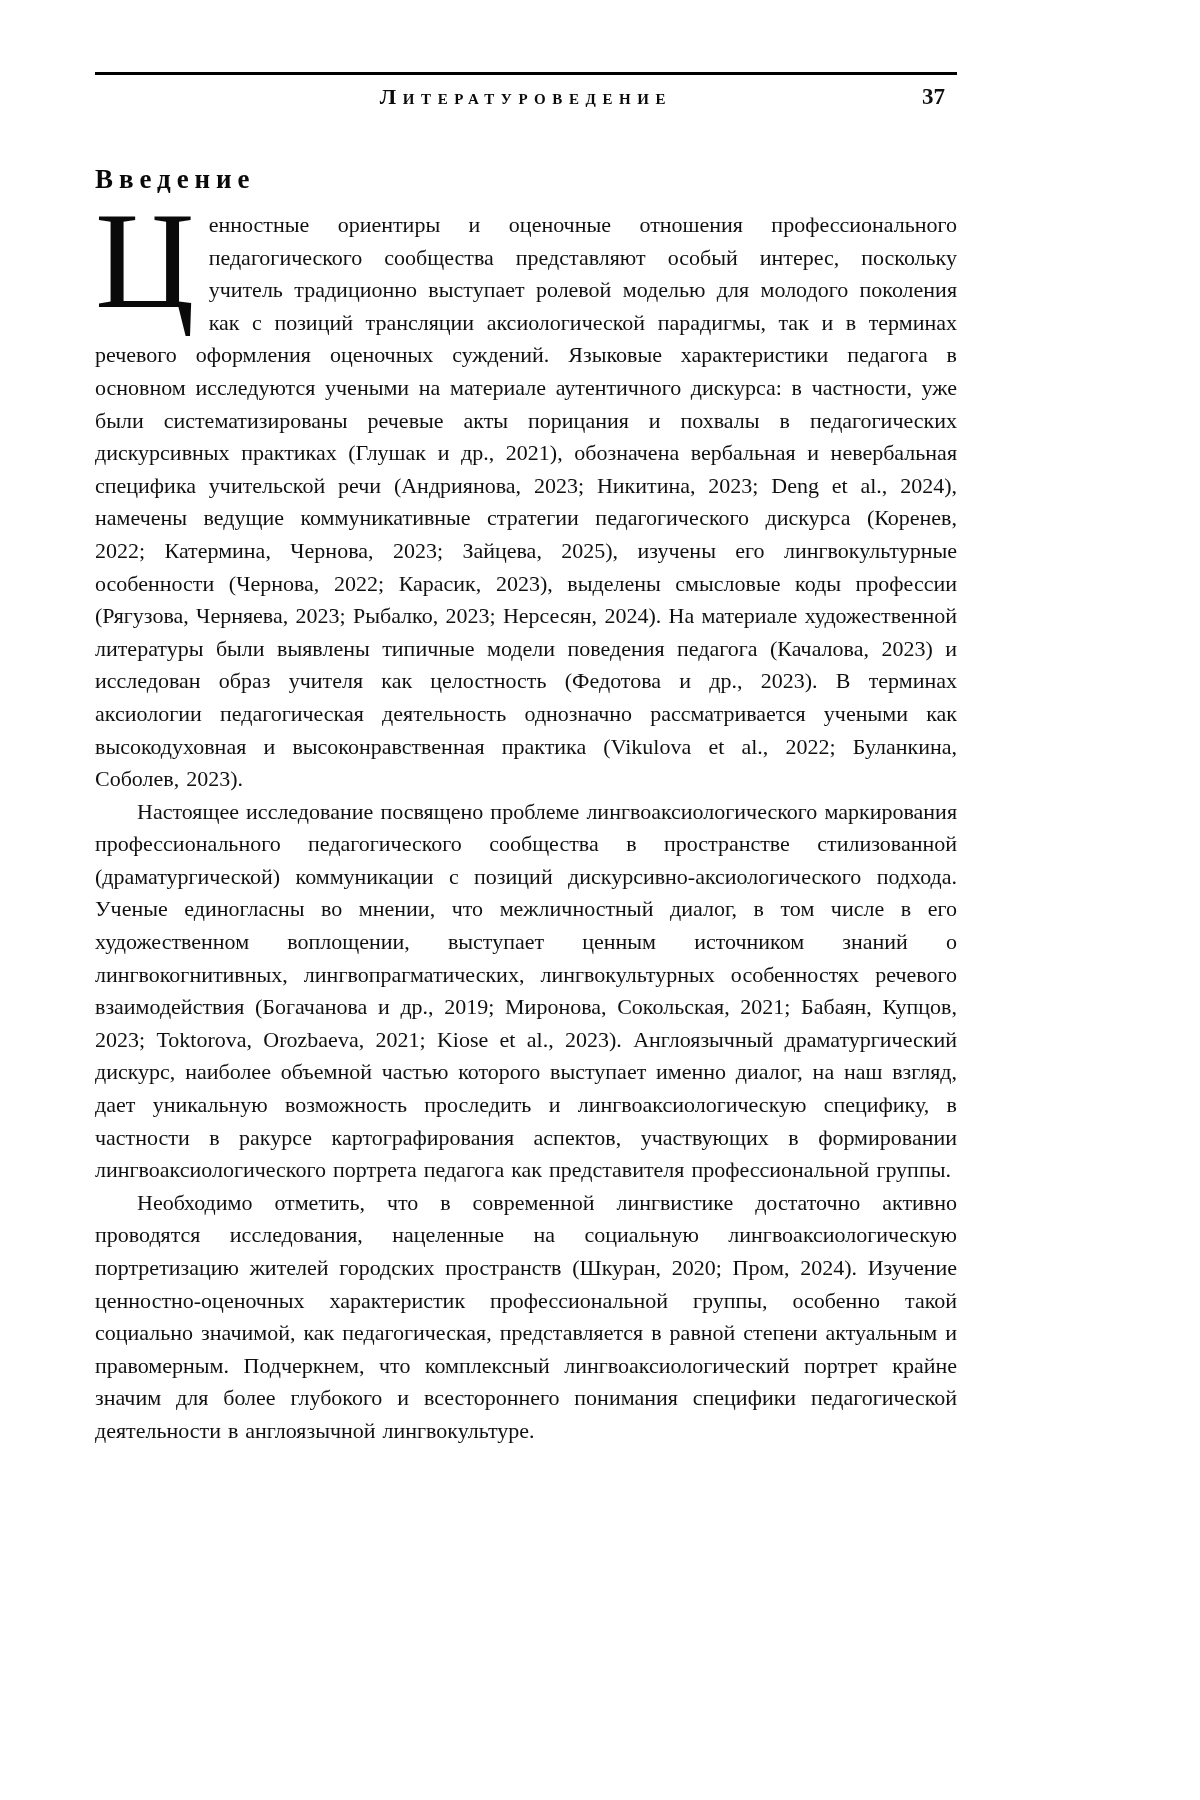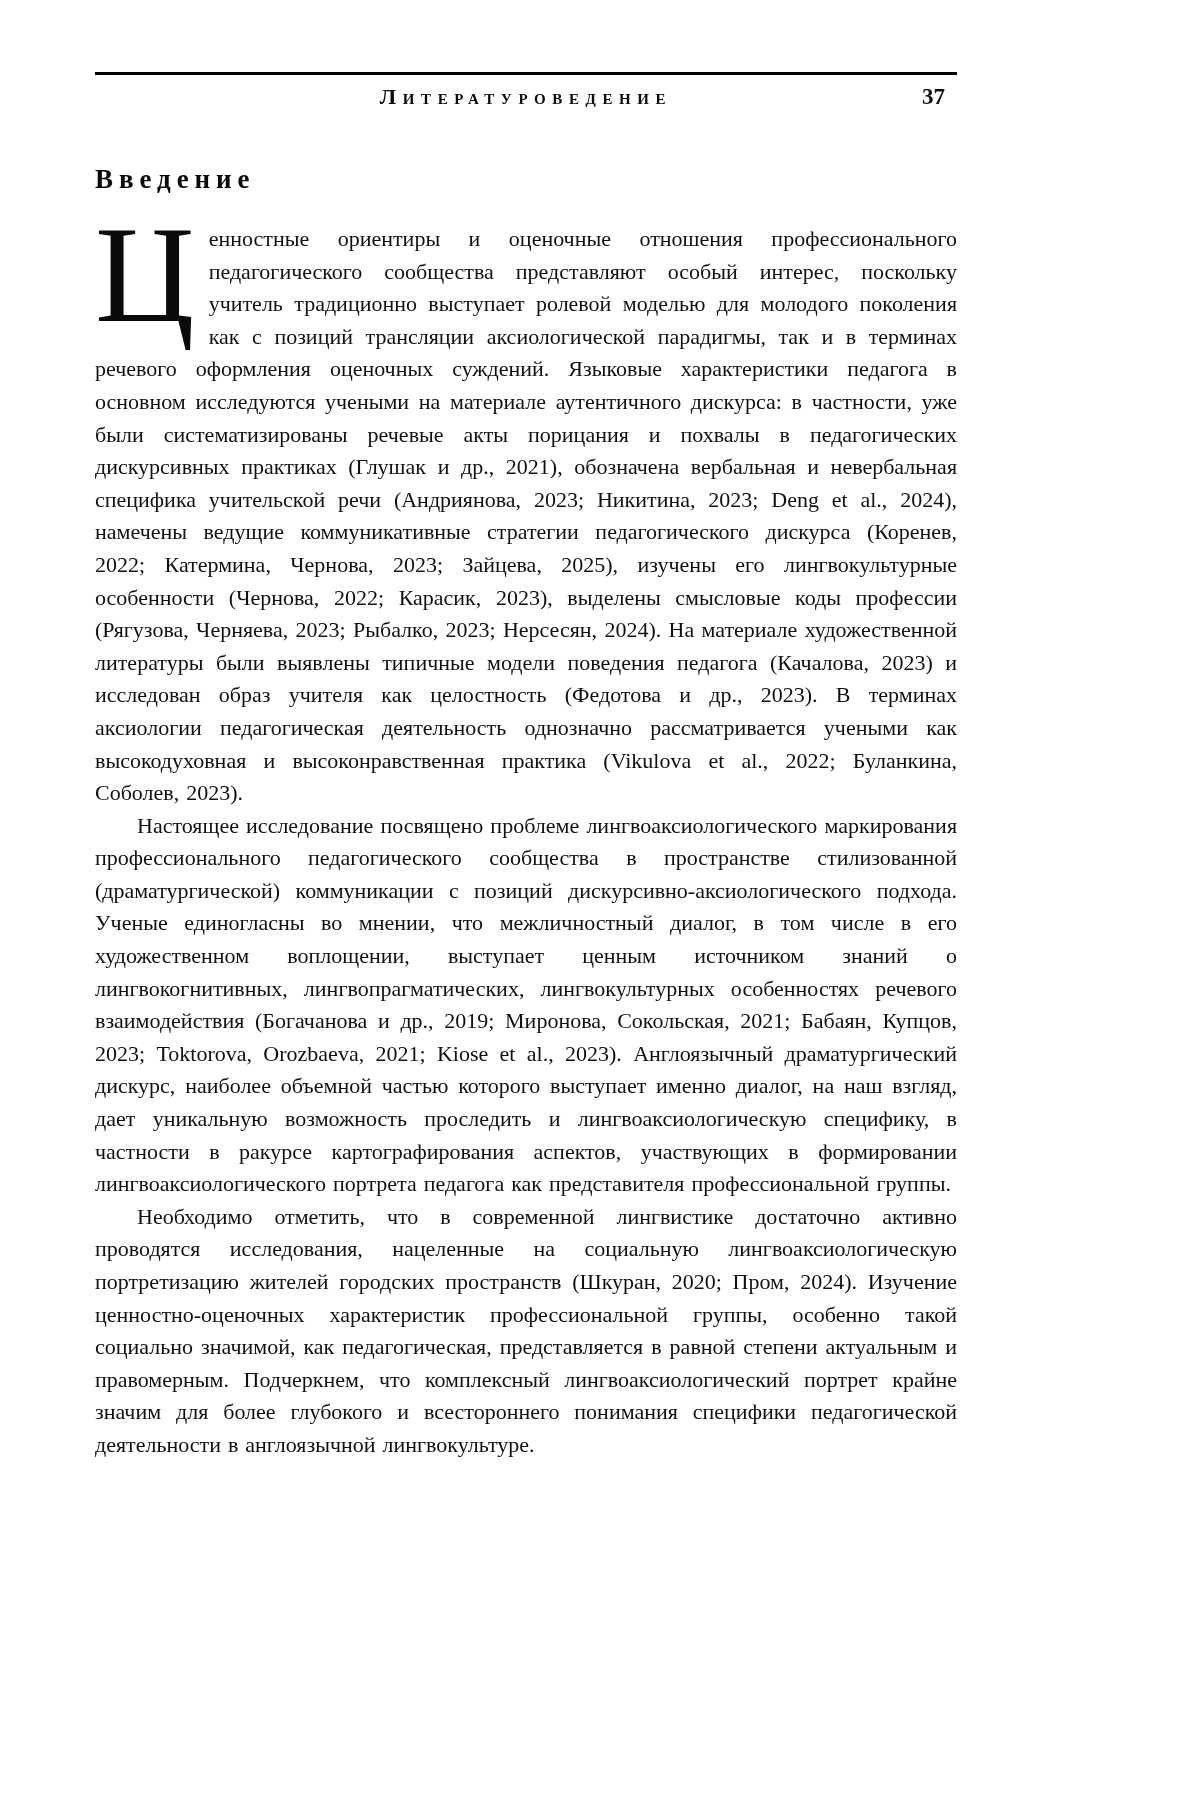--- a/index.html
+++ b/index.html
@@ -36,21 +36,21 @@
   }
   .page-number {
     position: absolute;
     right: 12px;
     top: 0;
     font-weight: bold;
     font-size: 23px;
     letter-spacing: 0;
   }
   .section-heading {
-    margin: 46px 0 28px 0;
+    margin: 46px 0 14px 0;
     font-size: 27px;
     font-weight: bold;
     letter-spacing: 0.22em;
     color: #0a0a0a;
   }
   .body-text p {
     margin: 0;
     font-size: 22px;
     line-height: 32.6px;
     text-align: justify;

